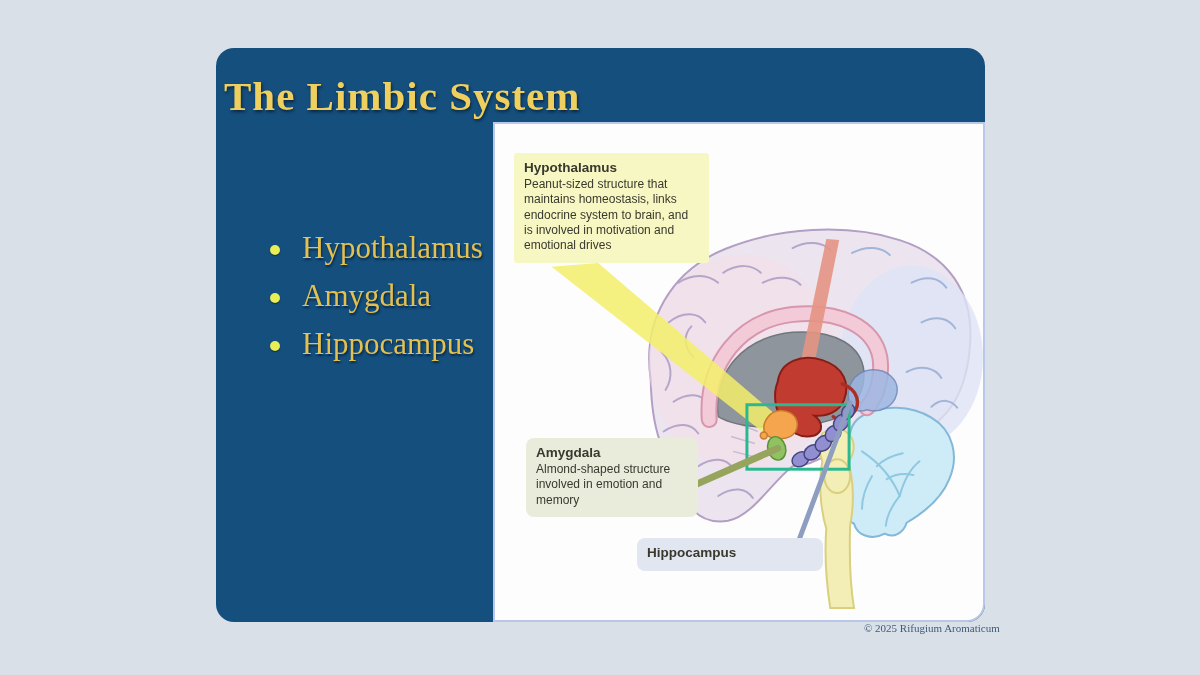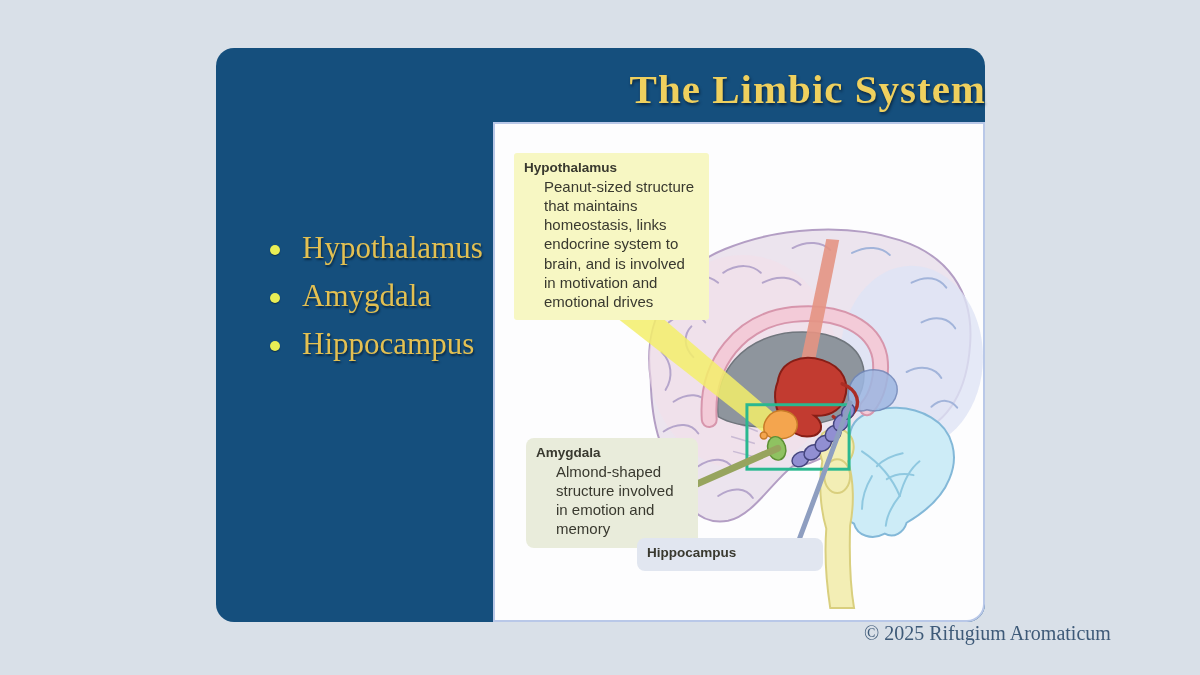--- a/index.html
+++ b/index.html
@@ -7,22 +7,22 @@
     width:1200px;height:675px;position:relative;overflow:hidden;
     background:var(--page-bg,#d9e0e8);
     font-family:"Liberation Sans",sans-serif;
   }
   .slide{
     position:absolute;left:216px;top:48px;width:769px;height:574px;
     background:var(--slide-bg,#154f7d);
     border-radius:18px;
   }
   .slide-title{
-    position:absolute;left:0;top:16px;width:769px;margin:1px;
-    text-align:right;
+    position:absolute;left:0;top:16px;width:769px;margin:8px;
+    text-align:left;
     font-family:"Liberation Serif",serif;font-weight:bold;
     font-size:41px;letter-spacing:1px;
     color:var(--title,#efd05e);
     text-shadow:1px 2px 3px rgba(5,25,45,.75);
   }
   .bullets{
     position:absolute;left:48px;top:176px;margin:0;padding:0;list-style:none;
   }
   .bullet{
     display:flex;align-items:center;height:48px;
@@ -43,27 +43,27 @@
     border-bottom-right-radius:18px;
     box-sizing:border-box;
   }
   .brain-svg{position:absolute;left:0;top:0;width:100%;height:100%;}
   .callout{
     position:absolute;box-sizing:border-box;
     padding:7px 9px 9px 10px;border-radius:8px;
     color:#39392f;
   }
   .callout .c-title{font-weight:bold;font-size:13.5px;line-height:1.25;}
-  .callout .c-body{font-size:15px;line-height:1.28;margin-left:20px;}
+  .callout .c-body{font-size:12px;line-height:1.28;}
   .callout-hypothalamus{left:19px;top:29px;width:195px;background:var(--callout-hypothalamus-bg,#f7f7c3);border-radius:3px;}
   .callout-amygdala{left:31px;top:314px;width:172px;background:var(--callout-amygdala-bg,#e9ecdb);}
   .callout-hippocampus{left:142px;top:414px;width:186px;background:var(--callout-hippocampus-bg,#e1e6f0);}
   .copyright{
     position:absolute;left:864px;top:622px;width:300px;
-    font-family:"Liberation Serif",serif;font-size:20px;
+    font-family:"Liberation Serif",serif;font-size:11px;
     color:var(--copyright,#3e5a78);
   }
   
   .f-cerebrum{fill:#ece4ee;stroke:#b39ec4;stroke-width:2;}
   .wash-pink{fill:#f4dfe9;opacity:.55;}
   .wash-blue{fill:#dfe4f5;opacity:.8;}
   .sulci-f{fill:none;stroke:#b5a5cb;stroke-width:2;stroke-linecap:round;}
   .sulci-b{fill:none;stroke:#a2b4da;stroke-width:2;stroke-linecap:round;}
   .f-cereb{fill:#cdecf7;stroke:#83b8d8;stroke-width:2;}
   .vein{fill:none;stroke:#8fc8e0;stroke-width:2;stroke-linecap:round;}

